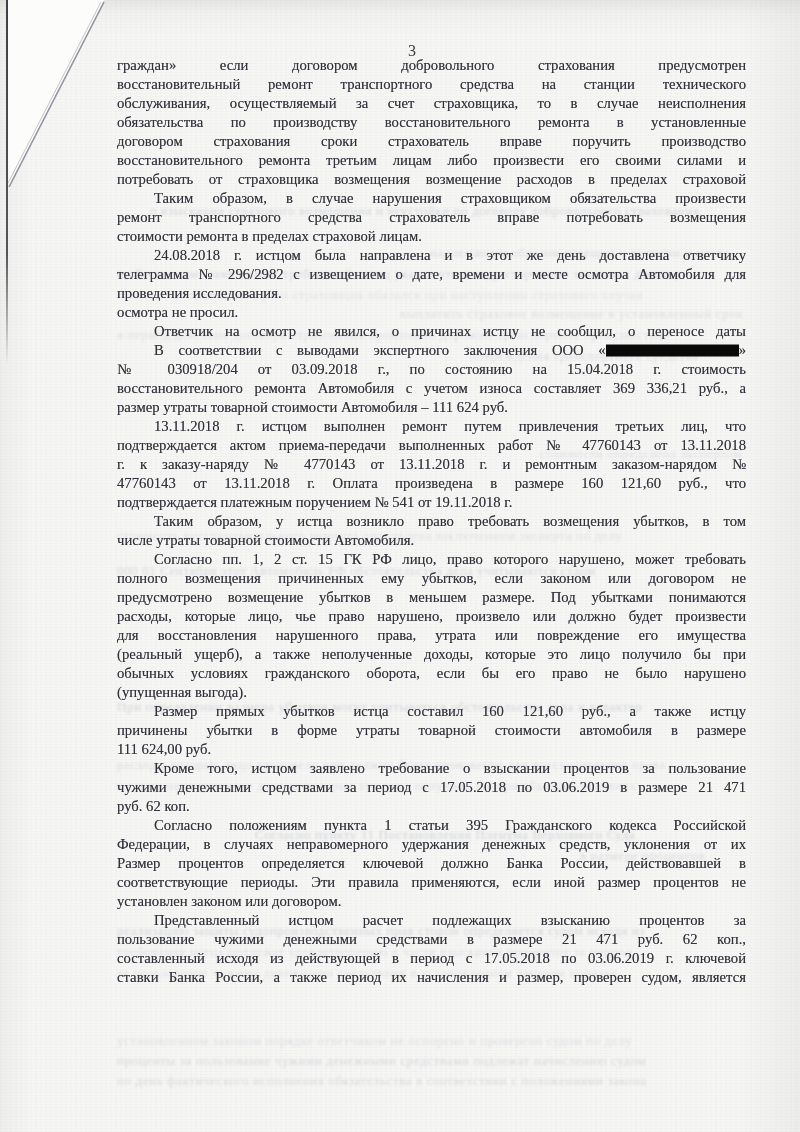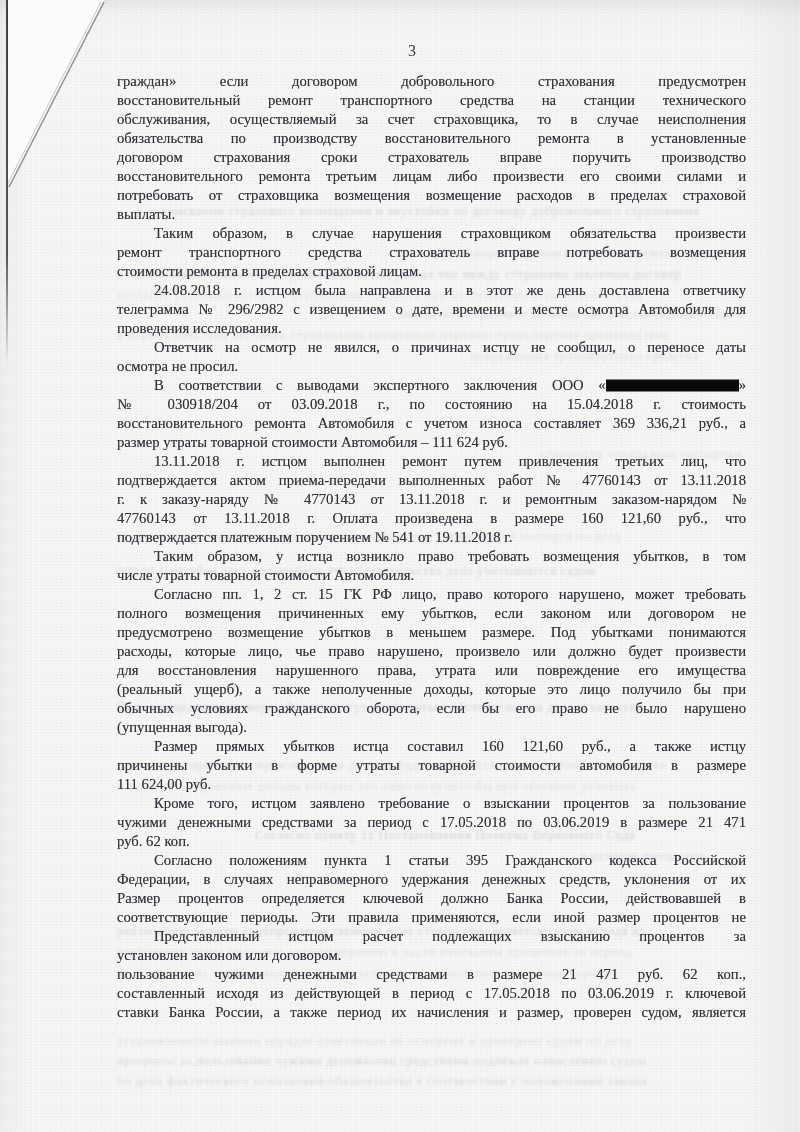--- a/index.html
+++ b/index.html
@@ -29,21 +29,21 @@
   }
   
   .corner-svg { position:absolute; left:0; top:0; z-index:2; }
   
   .page-number {
     position:absolute; top:42px; left:117px; width:590px; z-index:4;
     text-align:center; font-size:16px; color:#3a3a42;
   }
   
   .text-block {
-    position:absolute; left:117px; top:72px; width:629px; z-index:4;
+    position:absolute; left:117px; top:56px; width:629px; z-index:4;
     color:#32323c; font-size:14.7px;
     text-shadow:0 0 0.5px rgba(50,50,60,0.55);
   }
   .line {
     height:19px; line-height:19px; overflow:hidden;
     text-align:justify; text-align-last:justify;
     white-space:normal;
   }
   .line.indent { text-indent:37px; }
   .line.last { text-align-last:left; }
@@ -102,29 +102,28 @@
   <div class="page-number">3</div>
 
   <div class="text-block">
       <div class="line">граждан» если договором добровольного страхования предусмотрен</div>
       <div class="line">восстановительный ремонт транспортного средства на станции технического</div>
       <div class="line">обслуживания, осуществляемый за счет страховщика, то в случае неисполнения</div>
       <div class="line">обязательства по производству восстановительного ремонта в установленные</div>
       <div class="line">договором страхования сроки страхователь вправе поручить производство</div>
       <div class="line">восстановительного ремонта третьим лицам либо произвести его своими силами и</div>
       <div class="line">потребовать от страховщика возмещения возмещение расходов в пределах страховой</div>
-      <div class="line last">выплаты.</div>
       <div class="line indent">Таким образом, в случае нарушения страховщиком обязательства произвести</div>
       <div class="line">ремонт транспортного средства страхователь вправе потребовать возмещения</div>
       <div class="line last">стоимости ремонта в пределах страховой лицам.</div>
       <div class="line indent">24.08.2018 г. истцом была направлена и в этот же день доставлена ответчику</div>
       <div class="line">телеграмма № 296/2982 с извещением о дате, времени и месте осмотра Автомобиля для</div>
       <div class="line last">проведения исследования.</div>
+      <div class="line last">осмотра не просил.</div>
       <div class="line indent">Ответчик на осмотр не явился, о причинах истцу не сообщил, о переносе даты</div>
-      <div class="line last">осмотра не просил.</div>
       <div class="line indent">В соответствии с выводами экспертного заключения ООО «<span class="redaction"></span>»</div>
       <div class="line">№ 030918/204 от 03.09.2018 г., по состоянию на 15.04.2018 г. стоимость</div>
       <div class="line">восстановительного ремонта Автомобиля с учетом износа составляет 369 336,21 руб., а</div>
       <div class="line last">размер утраты товарной стоимости Автомобиля – 111 624 руб.</div>
       <div class="line indent">13.11.2018 г. истцом выполнен ремонт путем привлечения третьих лиц, что</div>
       <div class="line">подтверждается актом приема-передачи выполненных работ № 47760143 от 13.11.2018</div>
       <div class="line">г. к заказу-наряду № 4770143 от 13.11.2018 г. и ремонтным заказом-нарядом №</div>
       <div class="line">47760143 от 13.11.2018 г. Оплата произведена в размере 160 121,60 руб., что</div>
       <div class="line last">подтверждается платежным поручением № 541 от 19.11.2018 г.</div>
       <div class="line indent">Таким образом, у истца возникло право требовать возмещения убытков, в том</div>
@@ -140,20 +139,20 @@
       <div class="line indent">Размер прямых убытков истца составил 160 121,60 руб., а также истцу</div>
       <div class="line">причинены убытки в форме утраты товарной стоимости автомобиля в размере</div>
       <div class="line last">111 624,00 руб.</div>
       <div class="line indent">Кроме того, истцом заявлено требование о взыскании процентов за пользование</div>
       <div class="line">чужими денежными средствами за период с 17.05.2018 по 03.06.2019 в размере 21 471</div>
       <div class="line last">руб. 62 коп.</div>
       <div class="line indent">Согласно положениям пункта 1 статьи 395 Гражданского кодекса Российской</div>
       <div class="line">Федерации, в случаях неправомерного удержания денежных средств, уклонения от их</div>
       <div class="line">Размер процентов определяется ключевой должно Банка России, действовавшей в</div>
       <div class="line">соответствующие периоды. Эти правила применяются, если иной размер процентов не</div>
+      <div class="line last">установлен законом или договором.</div>
       <div class="line indent">Представленный истцом расчет подлежащих взысканию процентов за</div>
-      <div class="line last">установлен законом или договором.</div>
       <div class="line">пользование чужими денежными средствами в размере 21 471 руб. 62 коп.,</div>
       <div class="line">составленный исходя из действующей в период с 17.05.2018 по 03.06.2019 г. ключевой</div>
       <div class="line">ставки Банка России, а также период их начисления и размер, проверен судом, является</div>
     </div>
 
 </div>
 
 </body></html>

